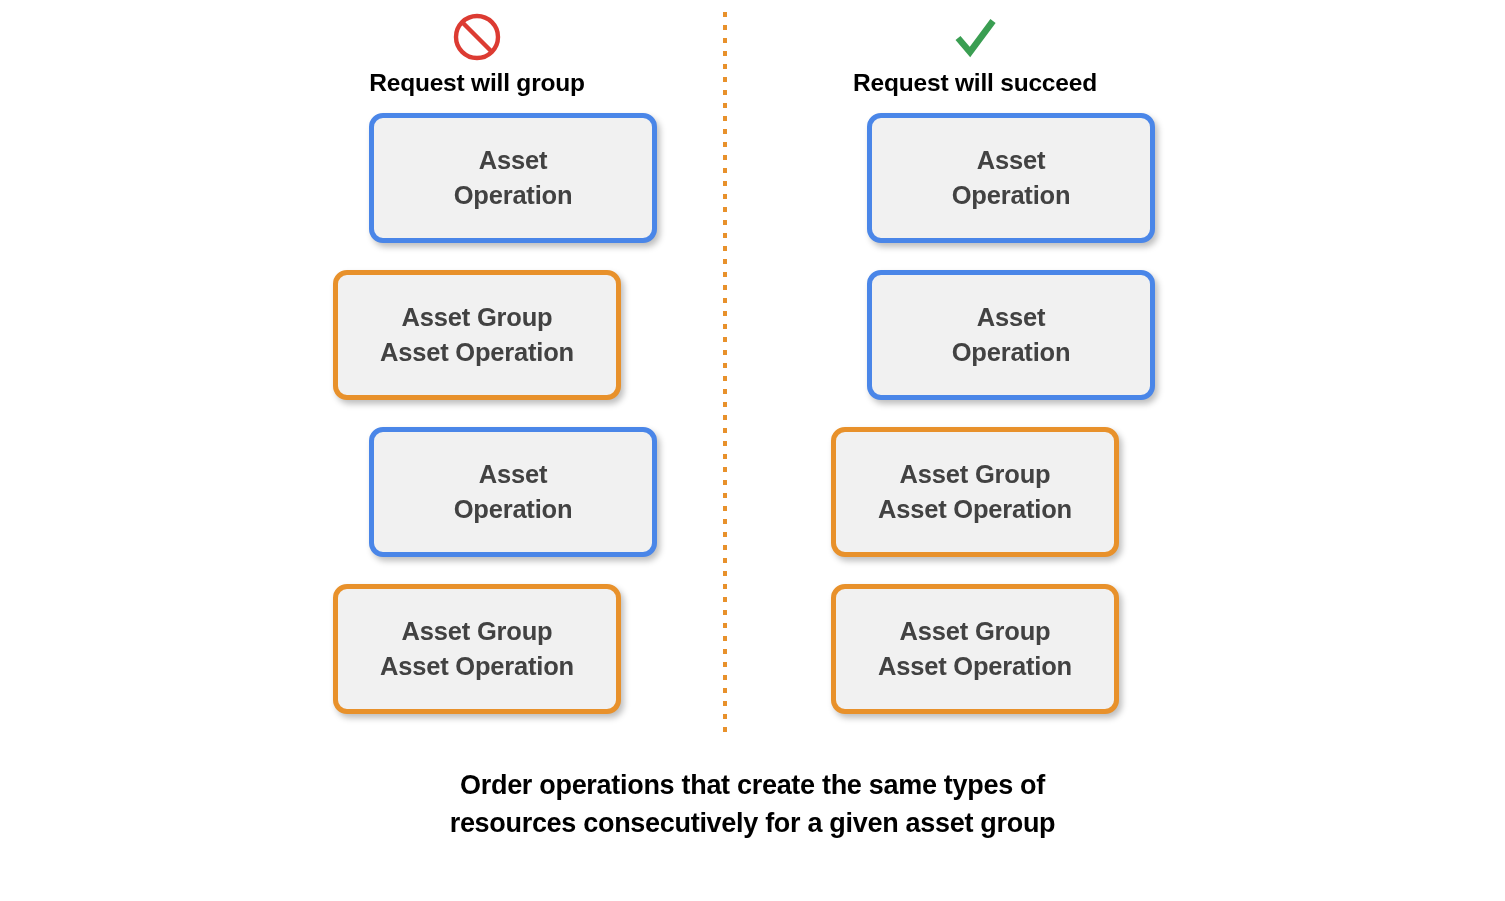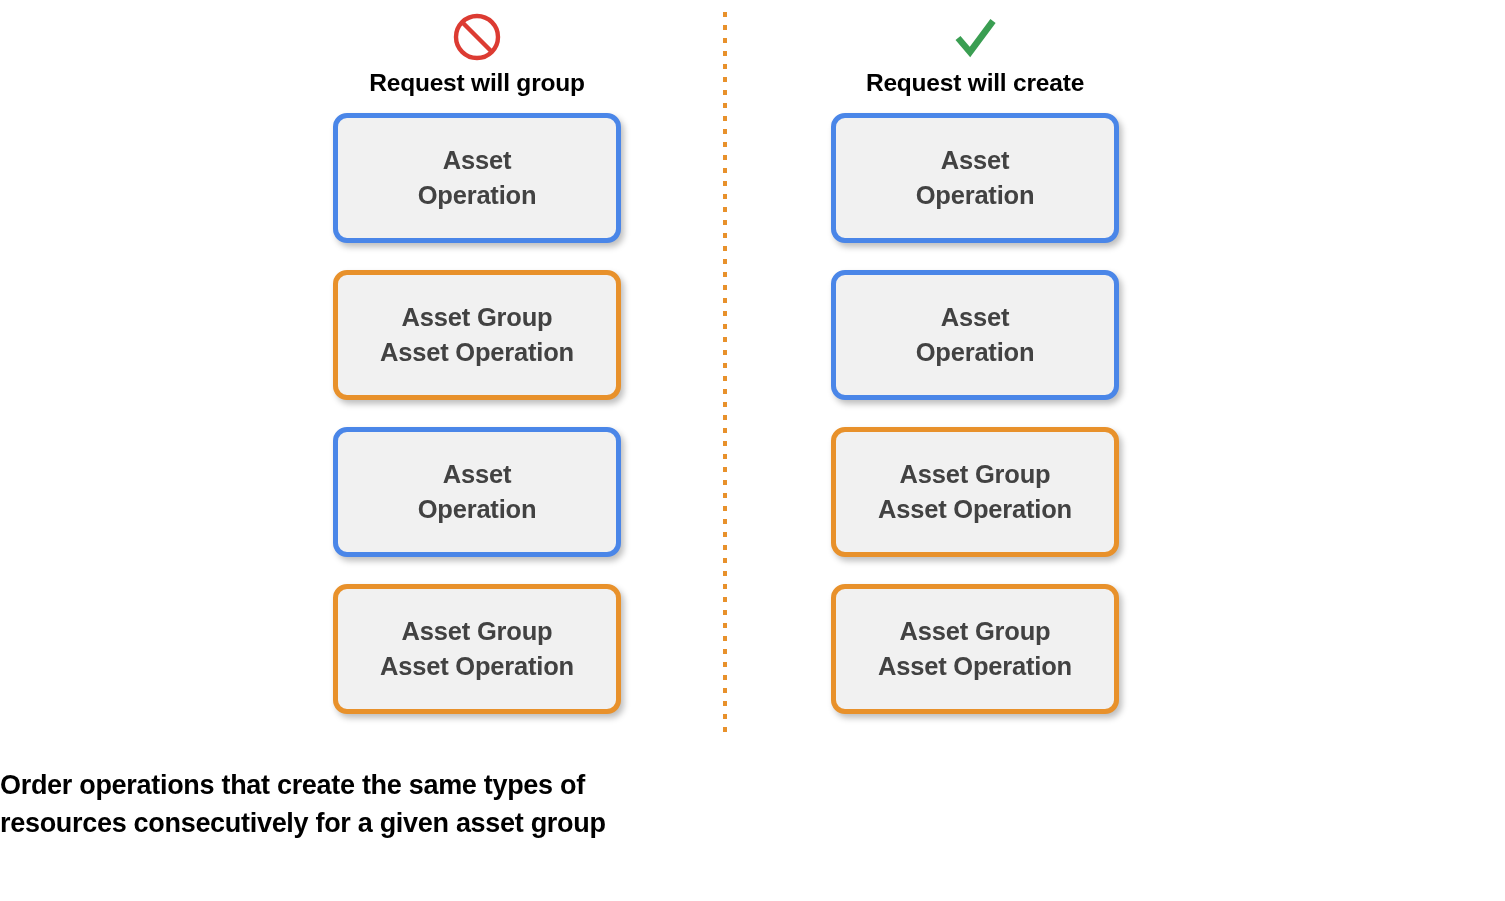--- a/index.html
+++ b/index.html
@@ -90,39 +90,40 @@
     width: 288px;
     height: 130px;
     border-radius: 14px;
     background: #f1f1f1;
     border: 5px solid #4285f4;
     display: flex;
     align-items: center;
     justify-content: center;
     box-shadow: 3px 4px 6px rgba(0,0,0,0.26);
   }
-  .op-box.accent-blue   { border-color: #4a86e8; }
+  .op-box.accent-blue   { border-color: #4a86e8; margin-left: 36px; }
   .op-box.accent-orange { border-color: #e8912b; }
 
   .op-box-label {
     font-size: 25.5px;
     font-weight: bold;
     color: #424242;
     line-height: 1.38;
     text-align: center;
     letter-spacing: -0.2px;
     white-space: pre-line;
   }
 
   
   .caption {
     position: absolute;
     left: 0;
     top: 766px;
     width: 1505px;
+    text-align: center;
     font-size: 27px;
     font-weight: bold;
     color: #000000;
     line-height: 1.42;
     letter-spacing: -0.3px;
     white-space: pre-line;
   }
 </style>
 </head>
 <body>
@@ -162,21 +163,21 @@
     </div>
   </div>
 
   <div class="column right">
     <div class="col-header">
       <span class="status-icon">
         <svg width="58" height="58" viewBox="0 0 58 58" xmlns="http://www.w3.org/2000/svg">
           <polyline points="12,30 24,44 47,13" fill="none" stroke="#3a9e52" stroke-width="6.5" stroke-linecap="butt" stroke-linejoin="miter"></polyline>
         </svg>
       </span>
-      <span class="col-header-label">Request will create</span>
+      <span class="col-header-label">Request will succeed</span>
     </div>
 
     <div class="box-stack">
       <div class="op-box accent-blue">
         <span class="op-box-label">Asset
 Operation</span>
       </div>
       <div class="op-box accent-blue">
         <span class="op-box-label">Asset
 Operation</span>

